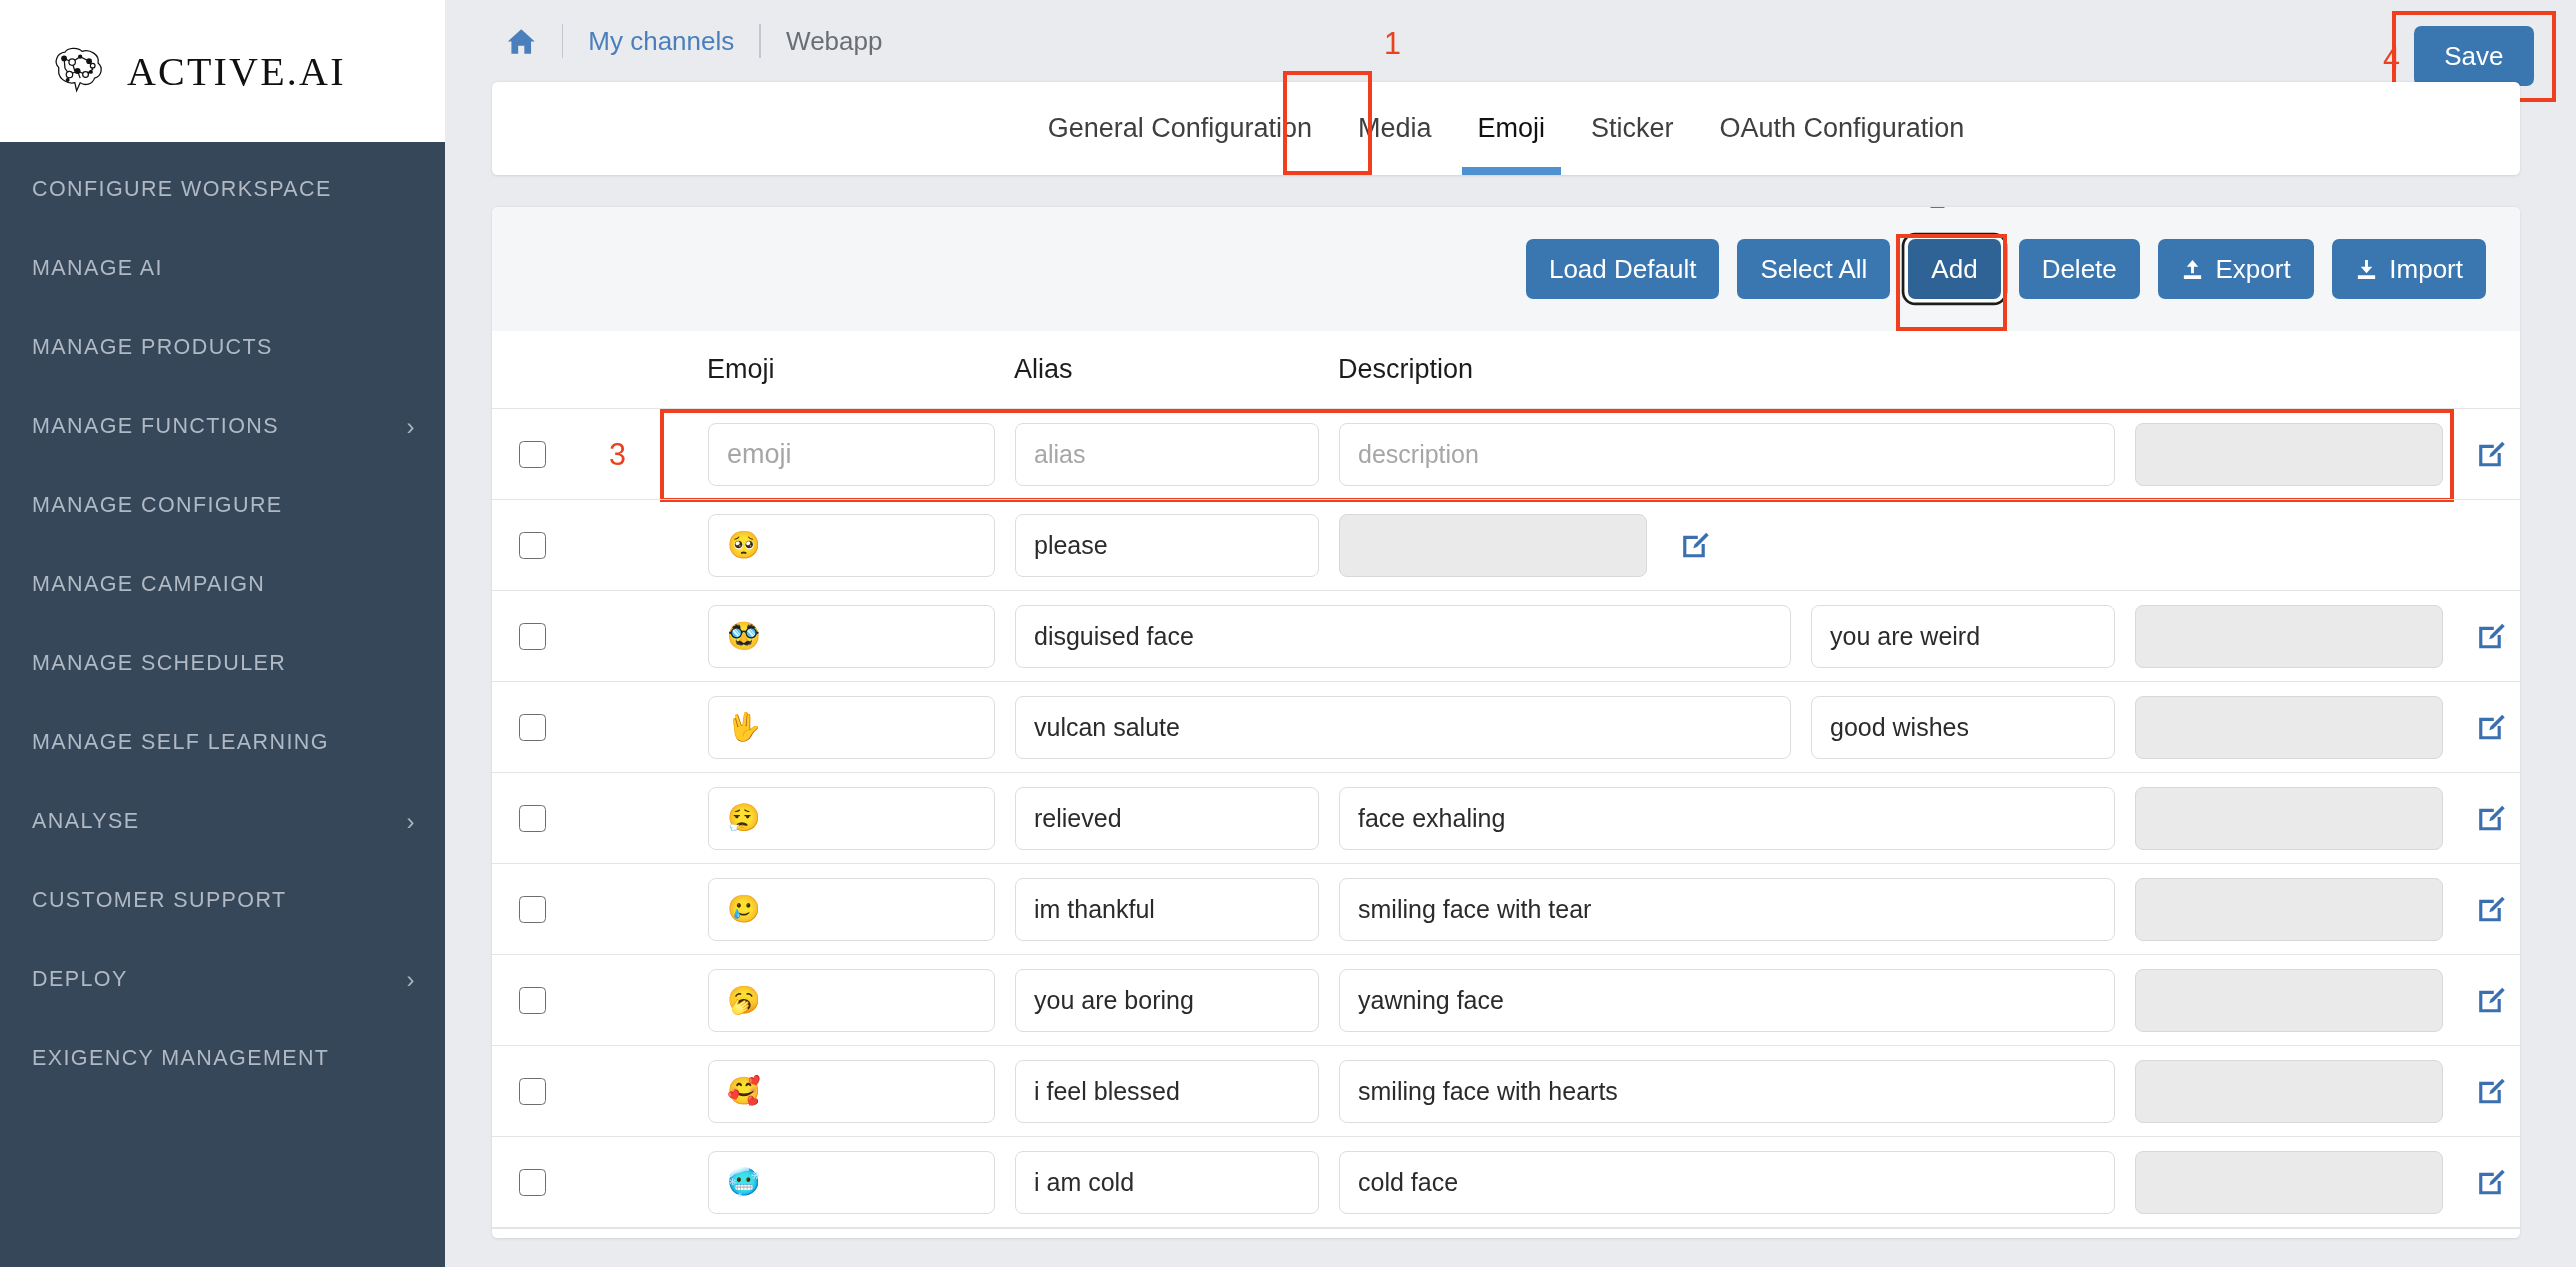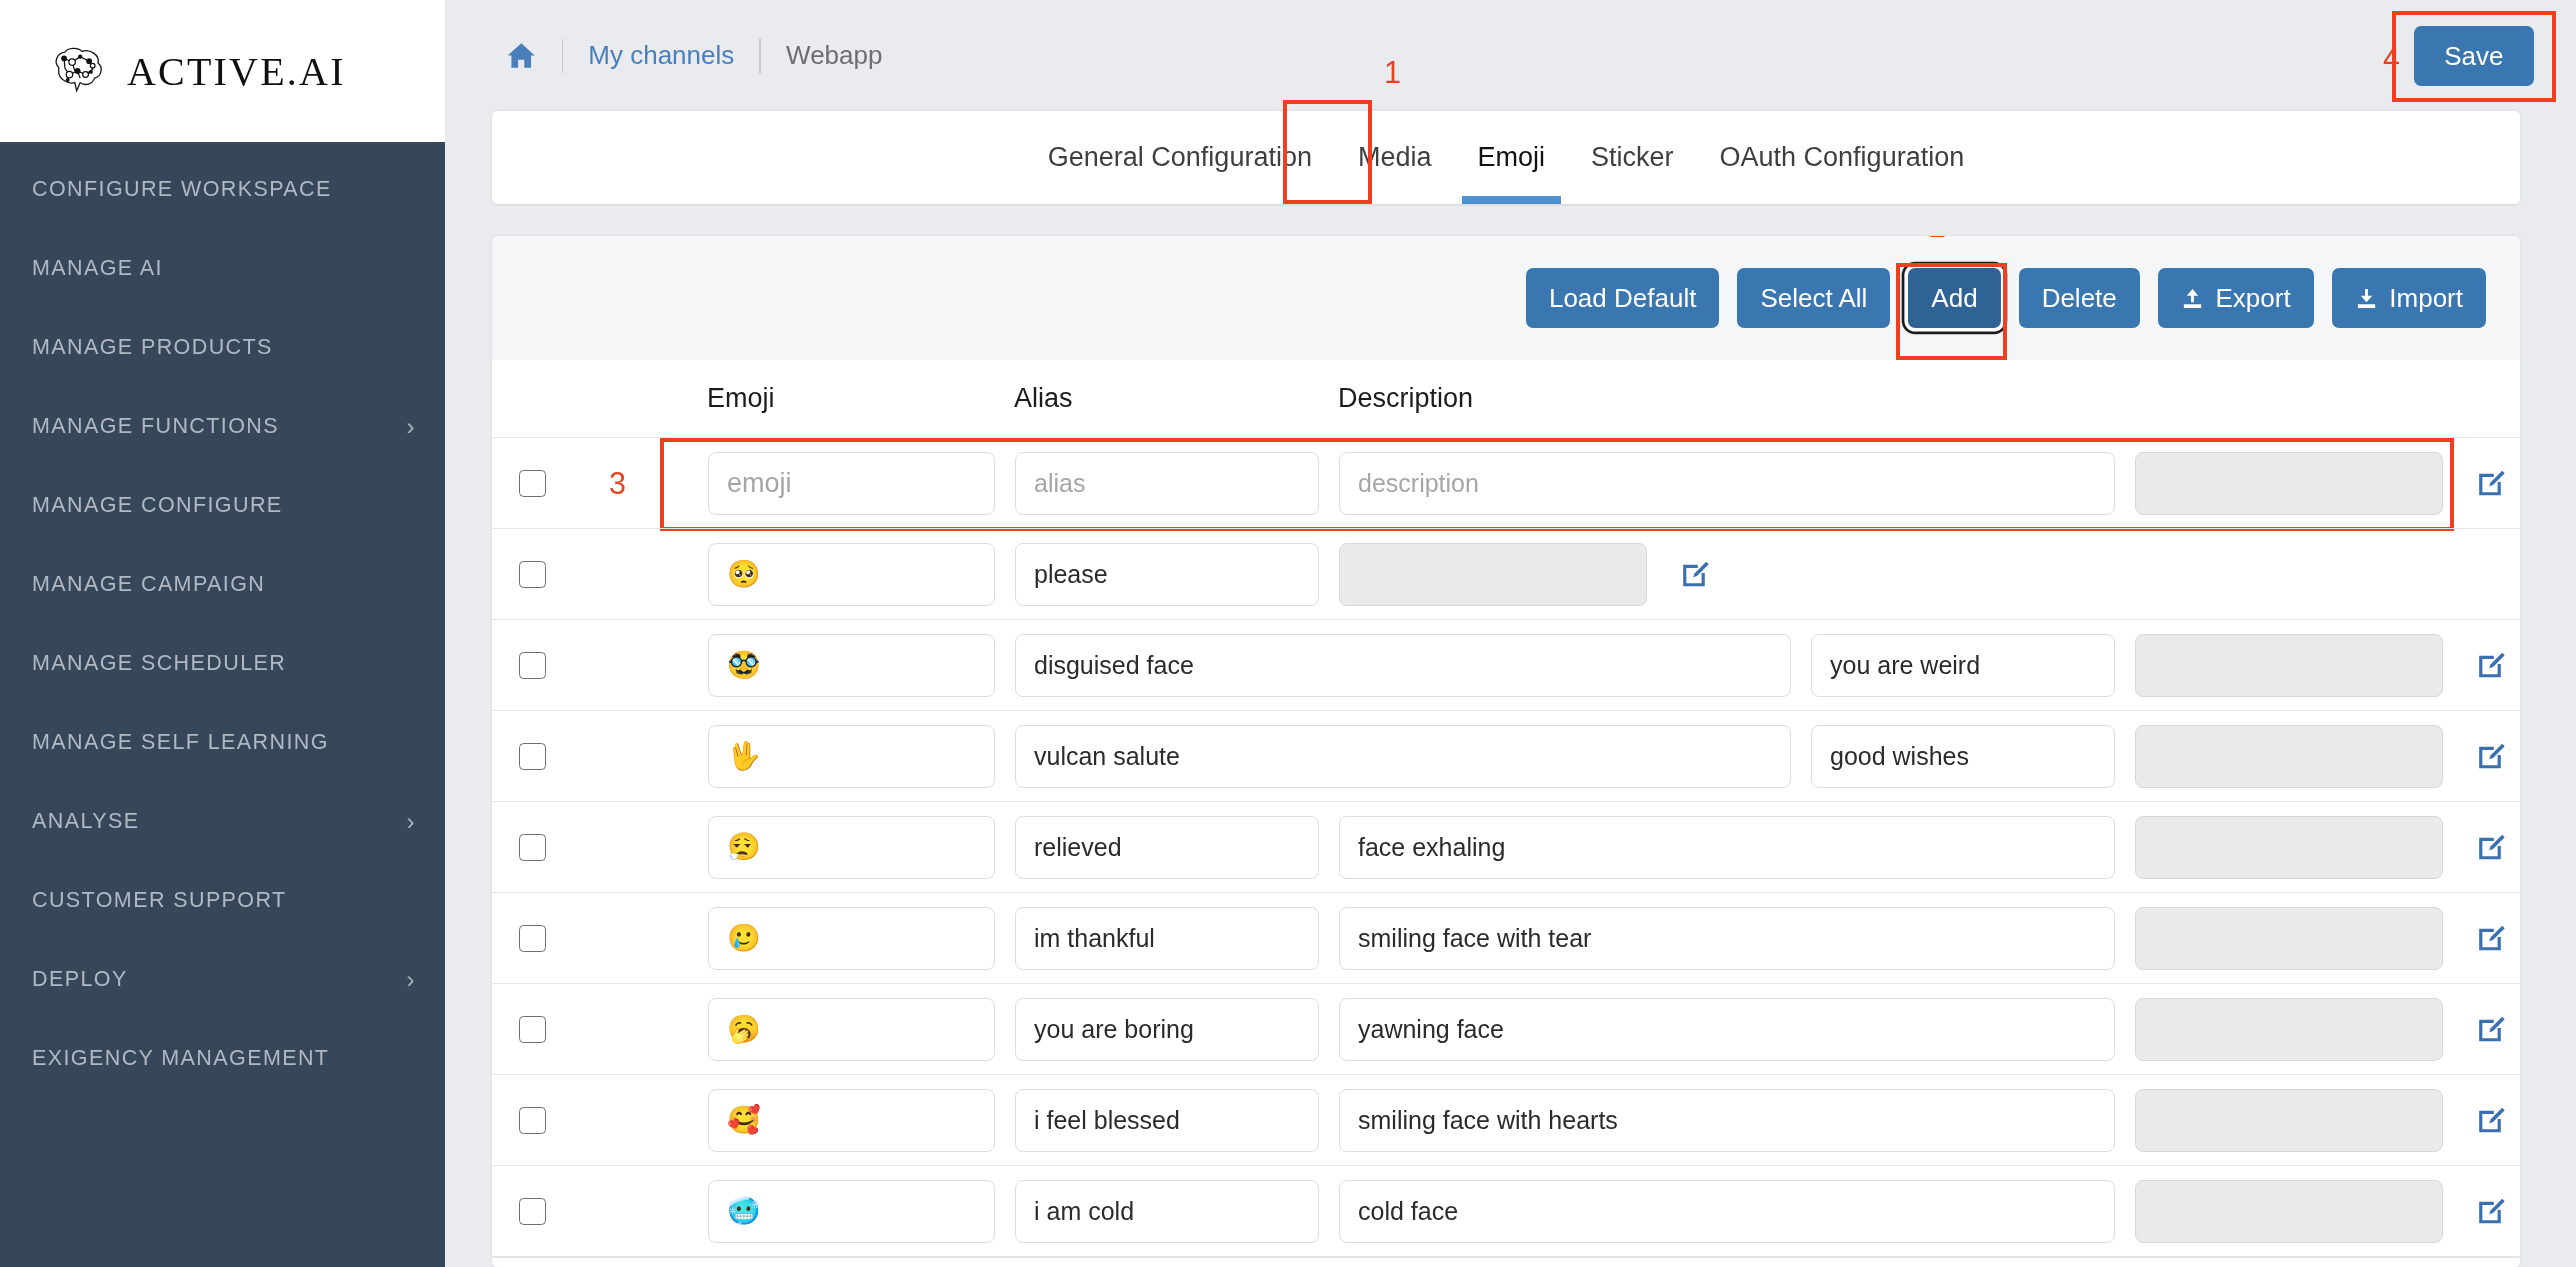--- a/index.html
+++ b/index.html
@@ -34,21 +34,21 @@
     font-size: 21.5px; letter-spacing: 1.4px; color: #b0b9c4; font-weight: 400;
     flex: 1 1 auto; white-space: nowrap;
   }
   .nav-chev { color: #aab4c0; font-size: 24px; line-height: 1; font-weight: 300; }
   .nav-chev.hidden { visibility: hidden; }
 
   
   #main { position: absolute; left: 445px; top: 0; right: 0; bottom: 0; }
 
   #topbar {
-    position: relative; height: 111px; background: #e9ebef;
+    position: relative; height: 82px; background: #e9ebef;
     display: flex; align-items: center; padding: 0 0 0 61px;
   }
   #breadcrumb { display: flex; align-items: center; gap: 0; height: 100%; }
   #home-icon { width: 30.5px; height: 27px; }
   .bc-sep { width: 1.8px; height: 34px; background: #c2c7cf; margin: 0 25px; }
   .bc-link { font-size: 26px; color: #4a7fbc; cursor: pointer; white-space: nowrap; }
   .bc-current { font-size: 26px; color: #6b6f74; white-space: nowrap; }
 
   #save-wrap { position: absolute; right: 20px; top: 10.8px; display: flex; align-items: center; gap: 0; }
   #marker-4 {

